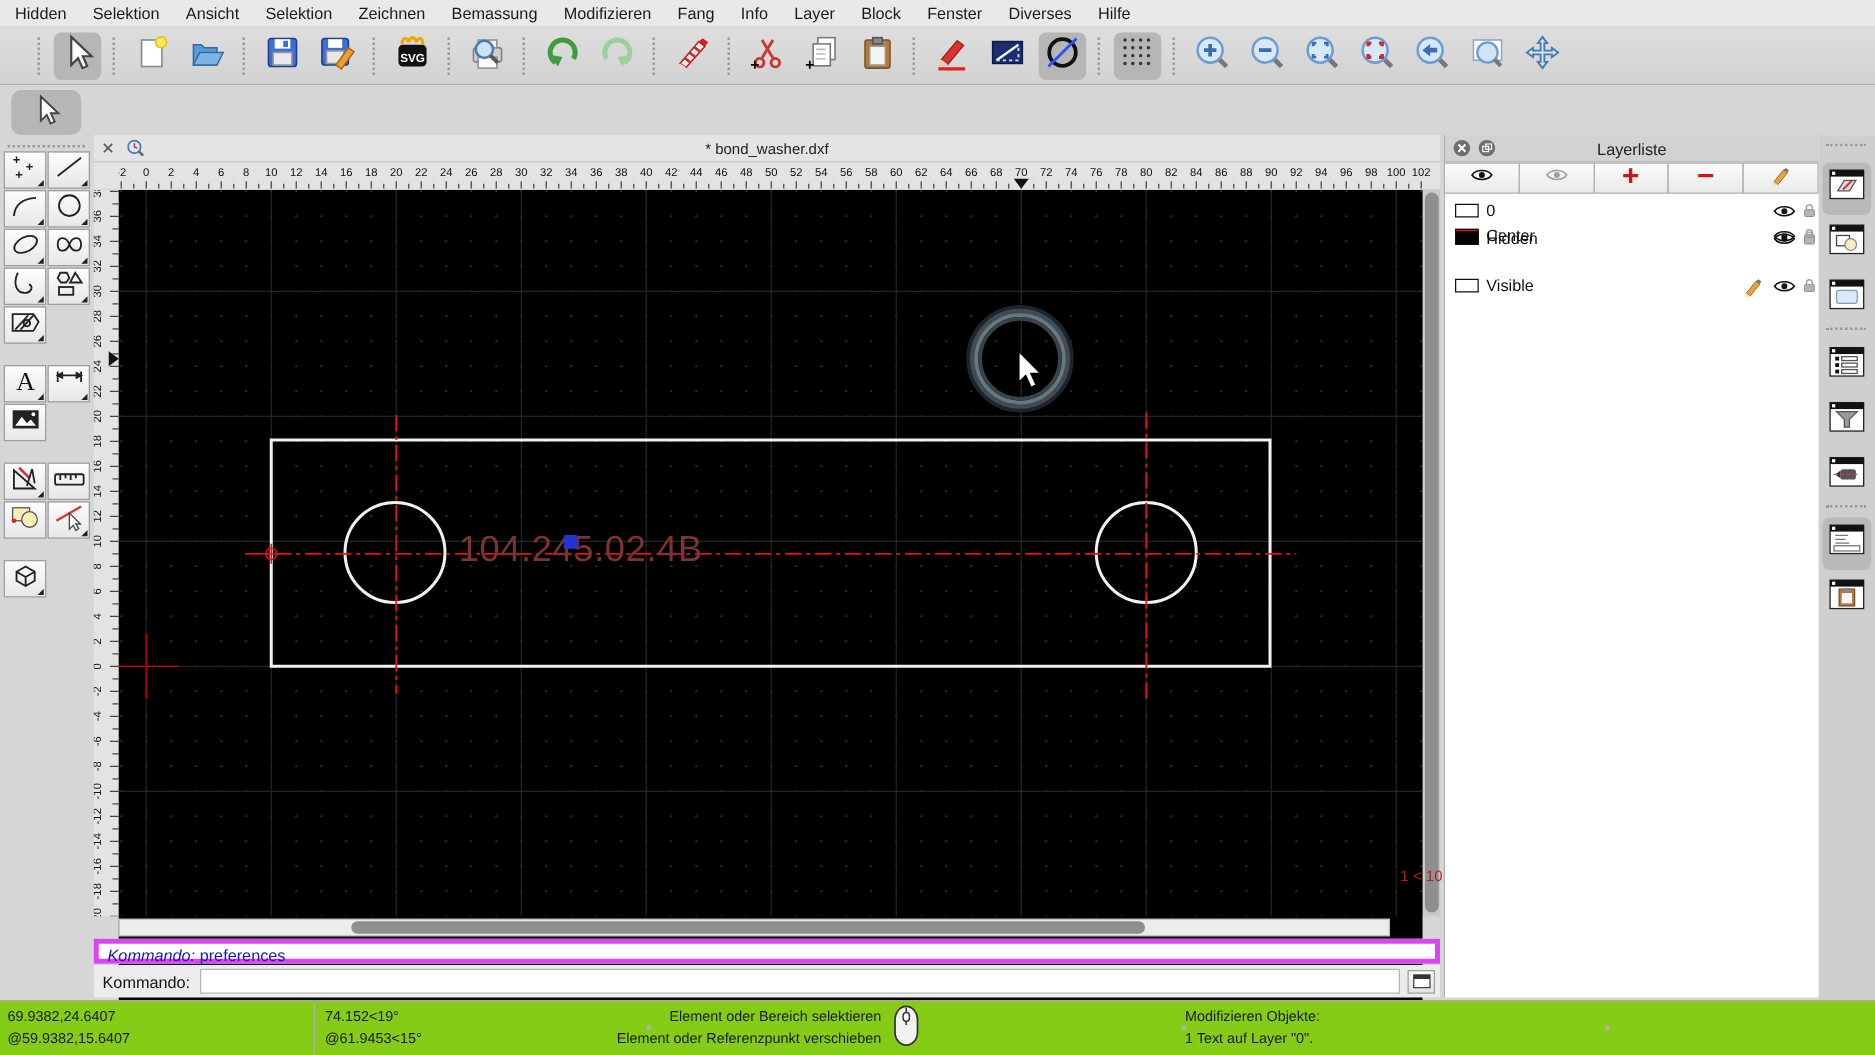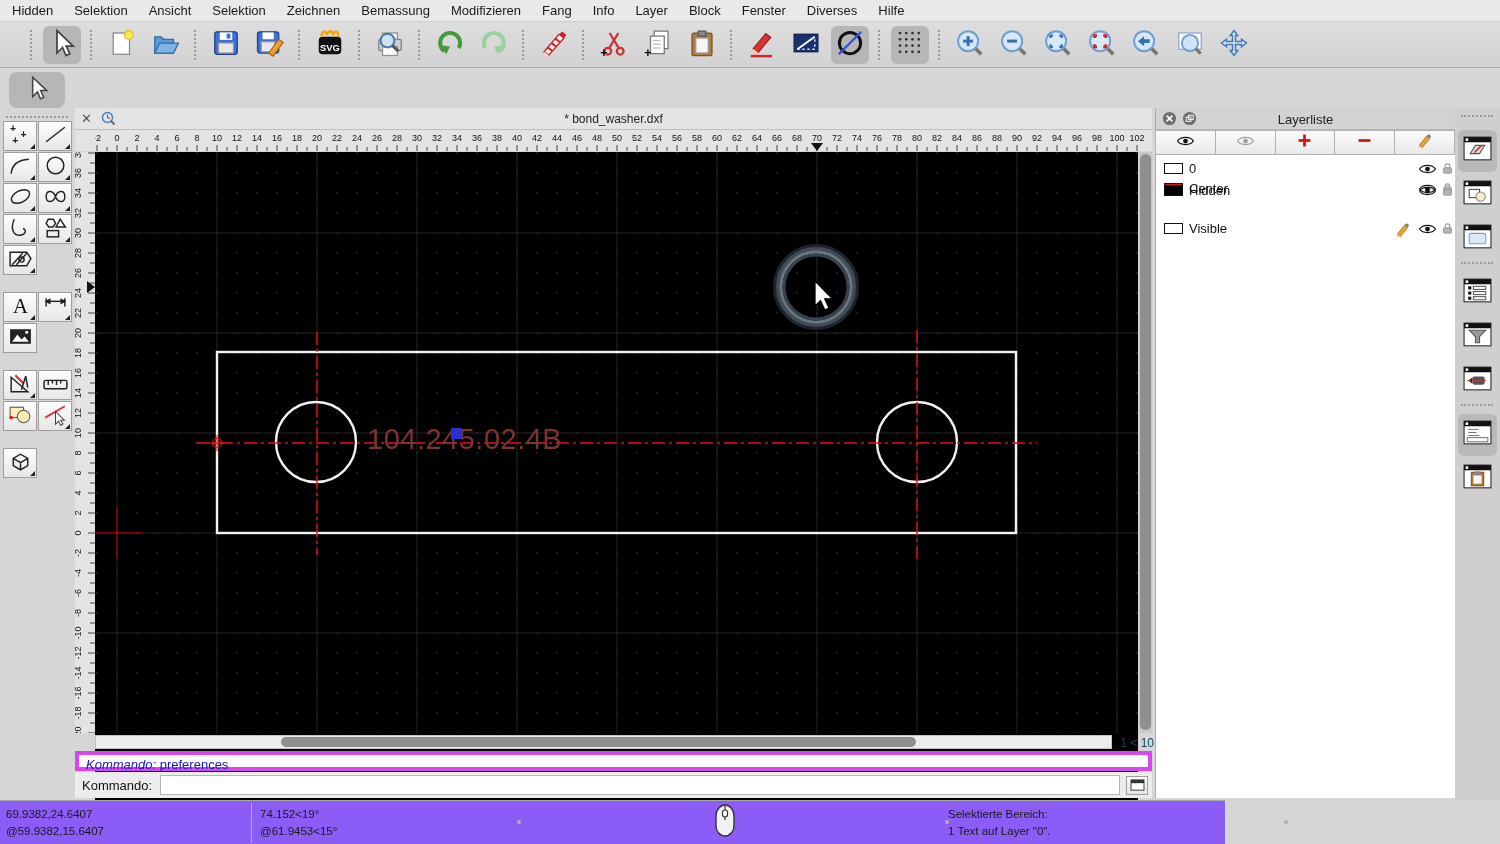--- a/index.html
+++ b/index.html
@@ -50,22 +50,22 @@
   #topruler { position:absolute; left:95px; top:130px; background:#e3e3e3; }
   #leftruler { position:absolute; left:75px; top:152px; background:#e3e3e3; }
   #canvas { position:absolute; left:95px; top:152px; width:1043px; height:717px; background:#000; }
   #vscroll { position:absolute; left:1139px; top:152px; width:13px; height:581px; background:#c9c9c9; }
   #vscroll .thumb { position:absolute; left:1px; top:2px; width:11px; height:576px;
                     background:#8f8f8f; border-radius:6px; }
   #hscroll { position:absolute; left:95px; top:735px; width:1017px; height:14px;
              background:#ececec; border:1px solid #c4c4c4; }
   #hscroll .thumb { position:absolute; left:185px; top:1px; width:635px; height:10px;
                     background:#8f8f8f; border-radius:5px; }
-  #zoomind { position:absolute; left:1112px; top:736px; width:42px; height:14px;
-             font-size:12px; color:#0c4a6e; text-align:right; }
+  #zoomind { position:absolute; left:1112px; top:694px; width:42px; height:14px;
+             font-size:12px; color:#b91c1c; text-align:right; }
 
   
   #cmdhist { position:absolute; left:75px; top:751px; width:1077px; height:20px; background:#fff;
              border:4px solid #d946ef; font-size:13px; color:#1515c8; padding:2px 0 0 7px; }
   #cmdhist .cmdlabel { font-style:italic; }
   #cmdrow { position:absolute; left:75px; top:772px; width:1077px; height:26px; background:#ececec;
             display:flex; align-items:center; padding-left:7px; font-size:13px; }
   #cmdinput { margin-left:8px; width:960px; height:20px; border:1px solid #b5b5b5;
               background:#fff; font-size:13px; font-family:"Liberation Sans",sans-serif; }
   #cmddetach { margin-left:6px; width:22px; height:19px; border:1px solid #9e9e9e;
@@ -93,22 +93,22 @@
 
   
   #dock { position:absolute; left:1455px; top:108px; width:45px; height:692px; background:#cfcfcf; }
   #dock .ddots { position:absolute; left:6px; width:32px; border-top:2px dotted #9b9b9b; }
   .dockbtn { position:absolute; left:3px; width:39px; height:42px; border-radius:6px;
              display:flex; align-items:center; justify-content:center; }
   .dockbtn.active { background:#b9b9b9; }
   .dockbtn svg { width:31px; height:29px; }
 
   
-  #statusbar { position:absolute; left:0; top:800px; width:1225px; height:44px;
-               background:#8b5cf6; border-top:1px solid #a8a8a8; font-size:11.5px; color:#1a1a1a; }
+  #statusbar { position:absolute; left:0; top:800px; width:1500px; height:44px;
+               background:#84cc16; border-top:1px solid #a8a8a8; font-size:11.5px; color:#1a1a1a; }
   .sb-line { line-height:17px; white-space:pre; }
   #sb-coords { position:absolute; left:6px; top:5px; }
   #sb-divider { position:absolute; left:251px; top:2px; height:40px; border-left:1px solid #b2b2b2; }
   #sb-polar { position:absolute; left:260px; top:5px; }
   #sb-hint { position:absolute; left:420px; top:5px; width:285px; text-align:right; }
   #sb-mouse { position:absolute; left:712px; top:3px; }
   #sb-sel { position:absolute; left:948px; top:5px; }
   .sb-dot { position:absolute; top:19px; width:4px; height:4px; border-radius:2px; background:#b0b0b0; }
 </style>
 </head>
@@ -1058,28 +1058,32 @@
   <div id="statusbar">
     <div id="sb-coords">
       <div class="sb-line">69.9382,24.6407</div>
       <div class="sb-line">@59.9382,15.6407</div>
     </div>
     <div id="sb-divider"></div>
     <div id="sb-polar">
       <div class="sb-line">74.152&lt;19°</div>
       <div class="sb-line">@61.9453&lt;15°</div>
     </div>
+    <div id="sb-hint">
+      <div class="sb-line">Element oder Bereich selektieren</div>
+      <div class="sb-line">Element oder Referenzpunkt verschieben</div>
+    </div>
     <span id="sb-mouse">
       <svg width="26" height="36" viewBox="0 0 26 36">
           <path d="M4,12 a9,11 0 0 1 18,0 v10 a9,10 0 0 1 -18,0 Z" fill="#f2f2f2" stroke="#333" stroke-width="1.4"></path>
           <line x1="13" y1="2" x2="13" y2="16" stroke="#333" stroke-width="1.2"></line>
           <rect x="10.5" y="6" width="5" height="7" rx="2.4" fill="#fff" stroke="#333" stroke-width="1.2"></rect>
         </svg>
     </span>
     <div id="sb-sel">
-      <div class="sb-line">Selektierte Bereich:</div>
+      <div class="sb-line">Modifizieren Objekte:</div>
       <div class="sb-line">1 Text auf Layer "0".</div>
     </div>
     <div class="sb-dot" style="left:517px"></div>
     <div class="sb-dot" style="left:945px"></div>
     <div class="sb-dot" style="left:1284px"></div>
   </div>
 </div>
 
 </body></html>

